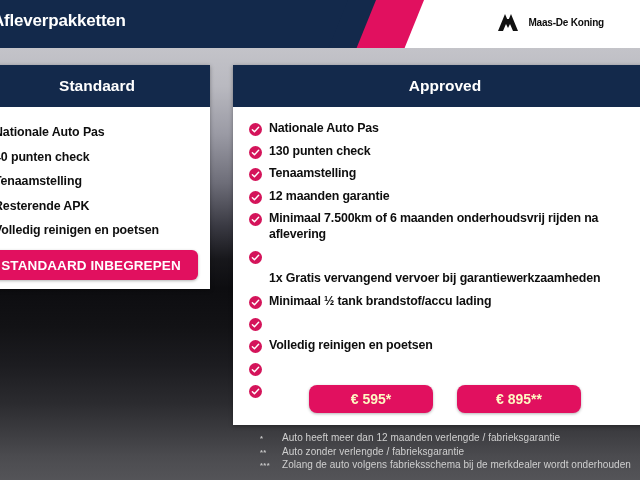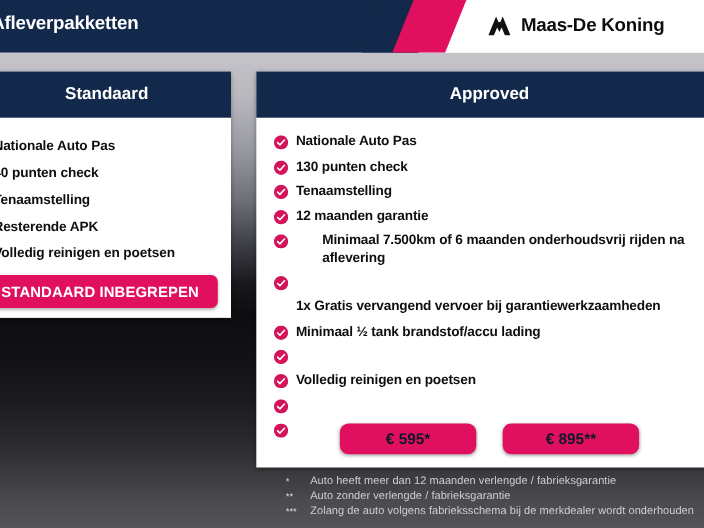--- a/index.html
+++ b/index.html
@@ -85,21 +85,21 @@
     display: flex;
     align-items: center;
     gap: 9px;
   }
   .hdr-logo-mark {
     width: 22px;
     height: 19px;
     display: block;
   }
   .hdr-brand-name {
-    font-size: 17px;
+    font-size: 10px;
     font-weight: bold;
     color: #0d0d0d;
     letter-spacing: -0.2px;
     white-space: nowrap;
   }
 
   
   .card {
     position: absolute;
     background: #ffffff;
@@ -207,21 +207,21 @@
     width: 424px;
     display: flex;
     justify-content: center;
     gap: 24px;
   }
   .price-btn {
     width: 124px;
     height: 28px;
     border-radius: 8px;
     background: #e1105f;
-    color: #0f172a;
+    color: #fef9c3;
     font-size: 14px;
     font-weight: bold;
     display: flex;
     align-items: center;
     justify-content: center;
     box-shadow: 0 1px 3px rgba(0,0,0,0.3);
     white-space: nowrap;
     text-align: center;
   }
 
@@ -315,21 +315,21 @@
           <circle cx="10" cy="10" r="10" fill="#d4145a"></circle>
           <path d="M5.2 10.3 L8.4 13.4 L14.8 6.6" stroke="#ffffff" stroke-width="2.2" fill="none" stroke-linecap="round" stroke-linejoin="round"></path>
         </svg>
         <span class="check-text">12 maanden garantie</span>
       </li>
       <li>
         <svg class="check-icon" viewBox="0 0 20 20">
           <circle cx="10" cy="10" r="10" fill="#d4145a"></circle>
           <path d="M5.2 10.3 L8.4 13.4 L14.8 6.6" stroke="#ffffff" stroke-width="2.2" fill="none" stroke-linecap="round" stroke-linejoin="round"></path>
         </svg>
-        <span class="check-text" style="max-width:340px;margin-left:24px;">Minimaal 7.500km of 6 maanden onderhoudsvrij rijden na aflevering</span>
+        <span class="check-text" style="max-width:340px;">Minimaal 7.500km of 6 maanden onderhoudsvrij rijden na aflevering</span>
       </li>
       <li>
         <svg class="check-icon" viewBox="0 0 20 20">
           <circle cx="10" cy="10" r="10" fill="#d4145a"></circle>
           <path d="M5.2 10.3 L8.4 13.4 L14.8 6.6" stroke="#ffffff" stroke-width="2.2" fill="none" stroke-linecap="round" stroke-linejoin="round"></path>
         </svg>
         <span class="check-text" style="white-space:nowrap;margin-top:22px;">1x Gratis vervangend vervoer bij garantiewerkzaamheden</span>
       </li>
       <li>
         <svg class="check-icon" viewBox="0 0 20 20">

